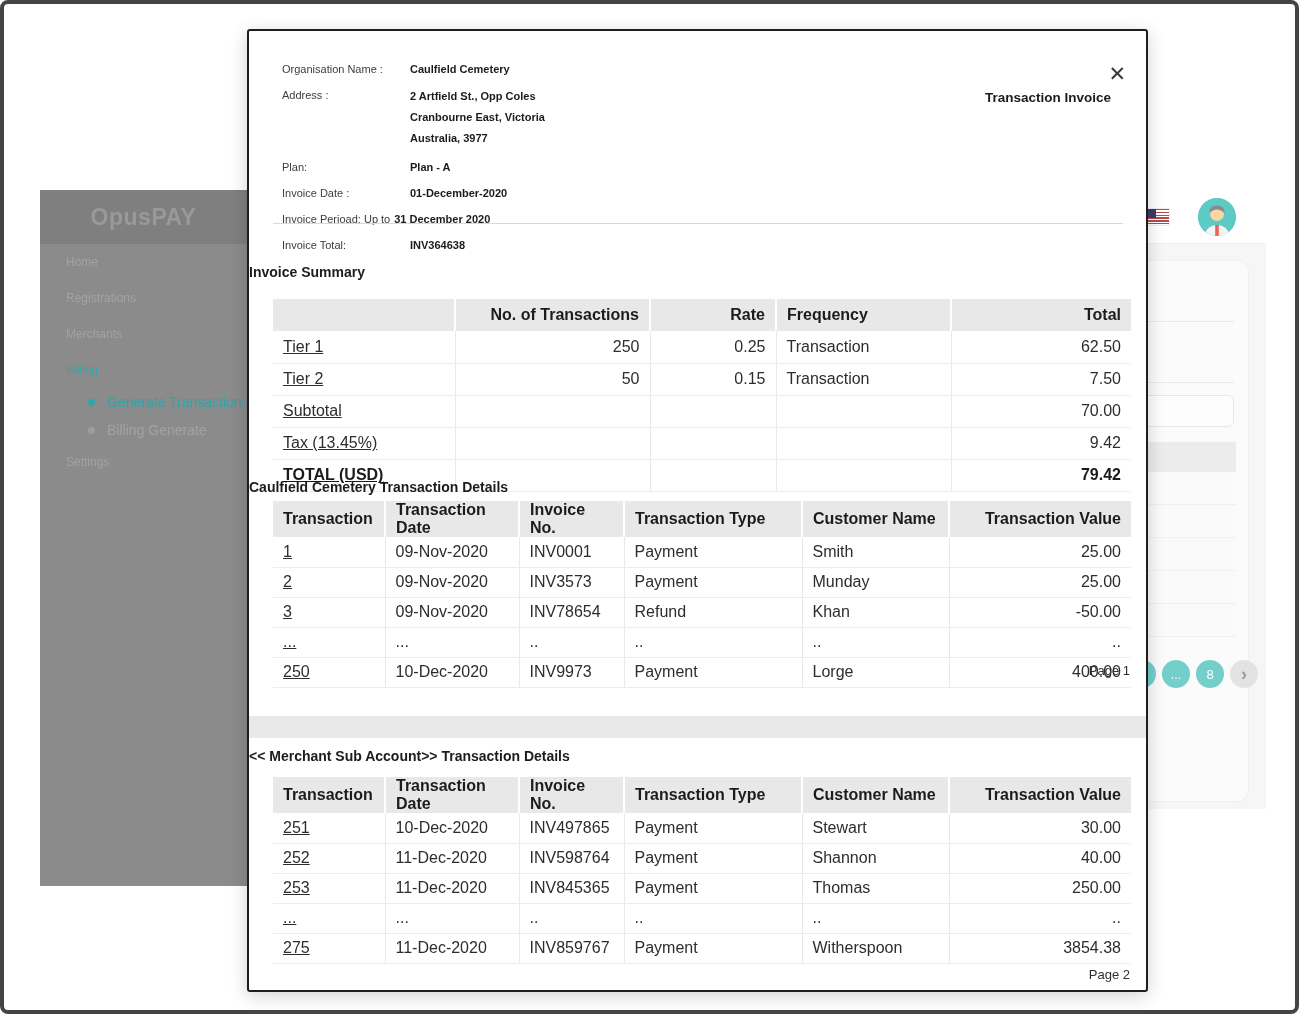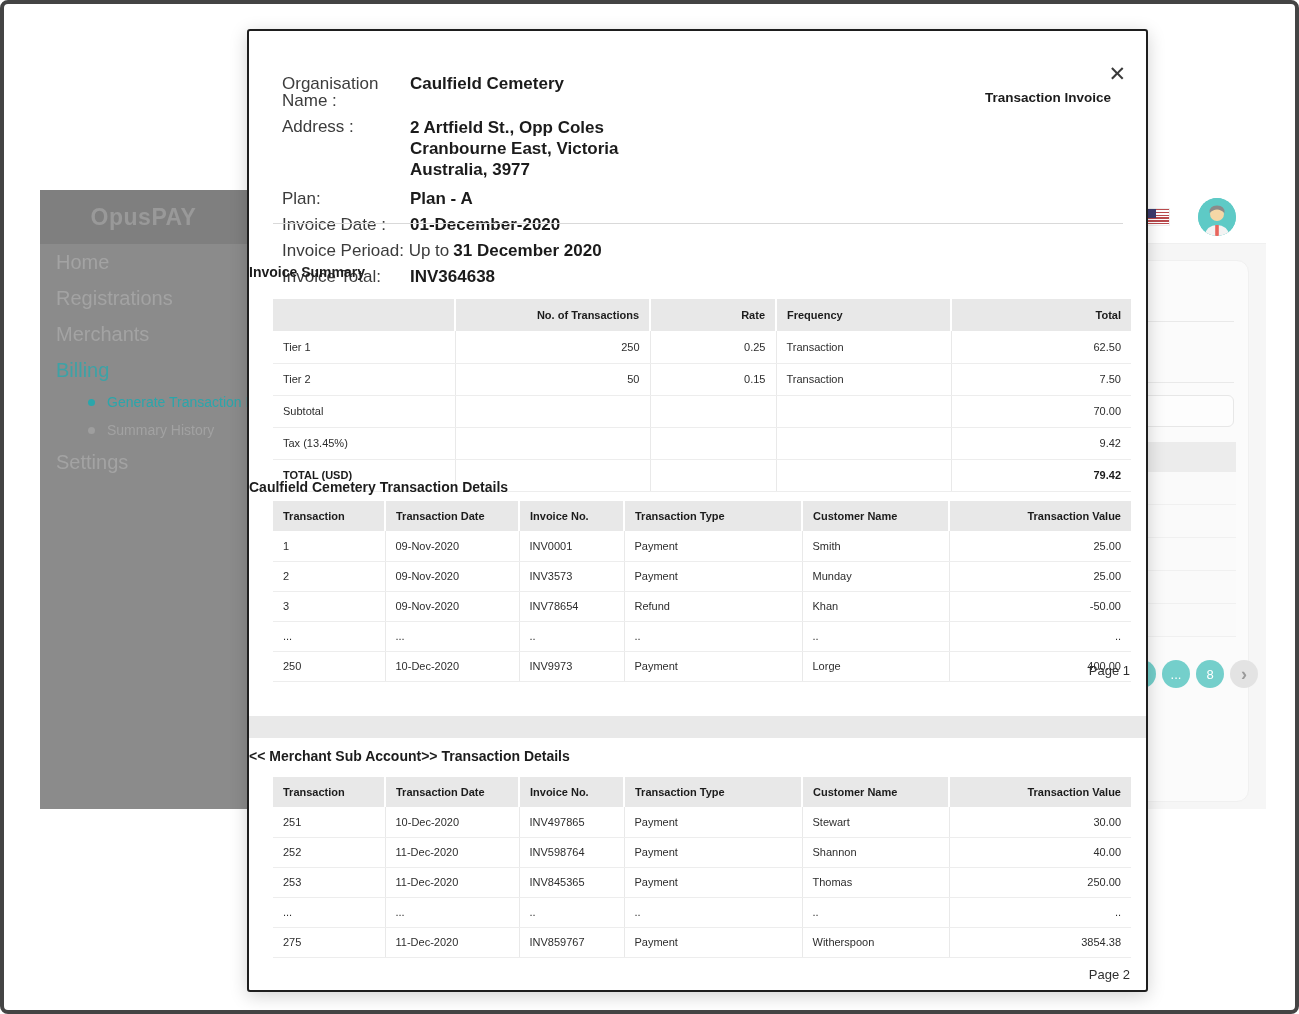--- a/index.html
+++ b/index.html
@@ -6,30 +6,30 @@
   html,body { background:#fff; }
   body { font-family:"Liberation Sans","DejaVu Sans",sans-serif; }
 
   .window {
     position:relative; width:1299px; height:1014px;
     border:4px solid #444; border-radius:8px; background:#fff; overflow:hidden;
   }
 
   
   .sidebar {
-    position:absolute; left:36px; top:186px; width:207px; height:619px;
+    position:absolute; left:36px; top:186px; width:207px; height:696px;
     background:#8b8b8b; overflow:hidden;
   }
   .sidebar-header {
     height:54px; background:#7f7f7f; display:flex; align-items:center; justify-content:center;
   }
   .brand { font-size:23px; font-weight:700; color:#999; letter-spacing:.5px; }
   .menu { padding-top:0; }
   .menu-item {
-    height:36px; line-height:36px; padding-left:16px; font-size:20px; color:#a3a3a3;
+    height:36px; line-height:36px; padding-left:26px; font-size:12px; color:#a3a3a3;
     white-space:nowrap; cursor:pointer;
   }
   .menu-item.teal { color:#3da2a6; }
   .menu-sub {
     height:28px; line-height:28px; padding-left:48px; font-size:14px; color:#a2a2a2;
     white-space:nowrap; cursor:pointer; display:flex; align-items:center; gap:12px;
   }
   .menu-sub .bullet { width:7px; height:7px; border-radius:50%; background:#9e9e9e; flex:0 0 auto; }
   .menu-sub.teal { color:#2ba6ab; }
   .menu-sub.teal .bullet { background:#2ba6ab; }
@@ -66,38 +66,38 @@
 
   
   .modal {
     position:absolute; left:243px; top:25px; width:901px; height:963px; background:#fff;
     border:2px solid #1e1e1e; border-radius:3px; z-index:10; box-shadow:0 4px 18px rgba(0,0,0,.18);
   }
   .close-btn { position:absolute; top:28px; right:16px; font-size:21px; color:#3a3a3a;
     cursor:pointer; line-height:1; padding:4px; }
   .inv-title { position:absolute; top:59px; right:35px; font-size:13.5px; font-weight:700; color:#1c1c1c; }
 
-  .head-block { position:absolute; left:33px; top:44px; font-size:17px; color:#3c3c3c; }
+  .head-block { position:absolute; left:33px; top:30px; font-size:11px; color:#3c3c3c; }
   .head-row { display:flex; margin-bottom:9px; line-height:17px; }
   .head-label { width:128px; flex:0 0 auto; }
   .head-value { font-weight:700; color:#1b1b1b; }
   .head-value .line { margin-bottom:2px; line-height:19px; }
   .head-row.inline .head-label { width:auto; margin-right:4px; }
 
   .divider { position:absolute; left:24px; top:192px; width:850px; height:1px; background:#d9d9d9; }
 
   .section-title { position:absolute; left:0; width:100%; text-align:left;
     font-size:14px; font-weight:700; color:#1c1c1c; }
 
-  table.tbl { border-collapse:collapse; table-layout:fixed; width:858px; font-size:11px; color:#2d2d2d; background:#4c1d95; }
+  table.tbl { border-collapse:collapse; table-layout:fixed; width:858px; font-size:16px; color:#2d2d2d; background:#4c1d95; }
   .tbl th { background:#e8e8e8; font-weight:700; color:#1c1c1c; text-align:left; padding:0 10px;
     border-left:2px solid #fff; }
   .tbl th:first-child { border-left:none; }
   .tbl td { padding:0 10px; border-left:1px solid #e9e9e9; border-bottom:1px solid #ededed; background:#fff; }
-  .tbl td:first-child { border-left:none; }
+  .tbl td:first-child { border-left:none;text-decoration:underline; }
   .tbl thead tr { height:32px; }
 
   .t-summary { position:absolute; left:24px; top:268px; }
   .t-summary tbody tr { height:32px; }
   .t-summary th:nth-child(2), .t-summary td:nth-child(2),
   .t-summary th:nth-child(3), .t-summary td:nth-child(3),
   .t-summary th:nth-child(5), .t-summary td:nth-child(5) { text-align:right; }
   .t-summary tbody tr:last-child { font-weight:700; color:#1b1b1b; }
 
   .t-details tbody tr, .t-details thead tr { height:30px; }
@@ -121,21 +121,21 @@
       <div class="menu-item">Home</div>
       <div class="menu-item">Registrations</div>
       <div class="menu-item">Merchants</div>
       <div class="menu-item teal">Billing</div>
       <div class="menu-sub teal">
         <span class="bullet"></span>
         <span>Generate Transaction Inv</span>
       </div>
       <div class="menu-sub">
         <span class="bullet"></span>
-        <span>Summary History</span>
+        <span>Billing Generate</span>
       </div>
       <div class="menu-item">Settings</div>
     </div>
   </div>
 
   <div class="topbar">
     <div class="flag">
       <div class="canton"></div>
     </div>
     <div class="avatar">

